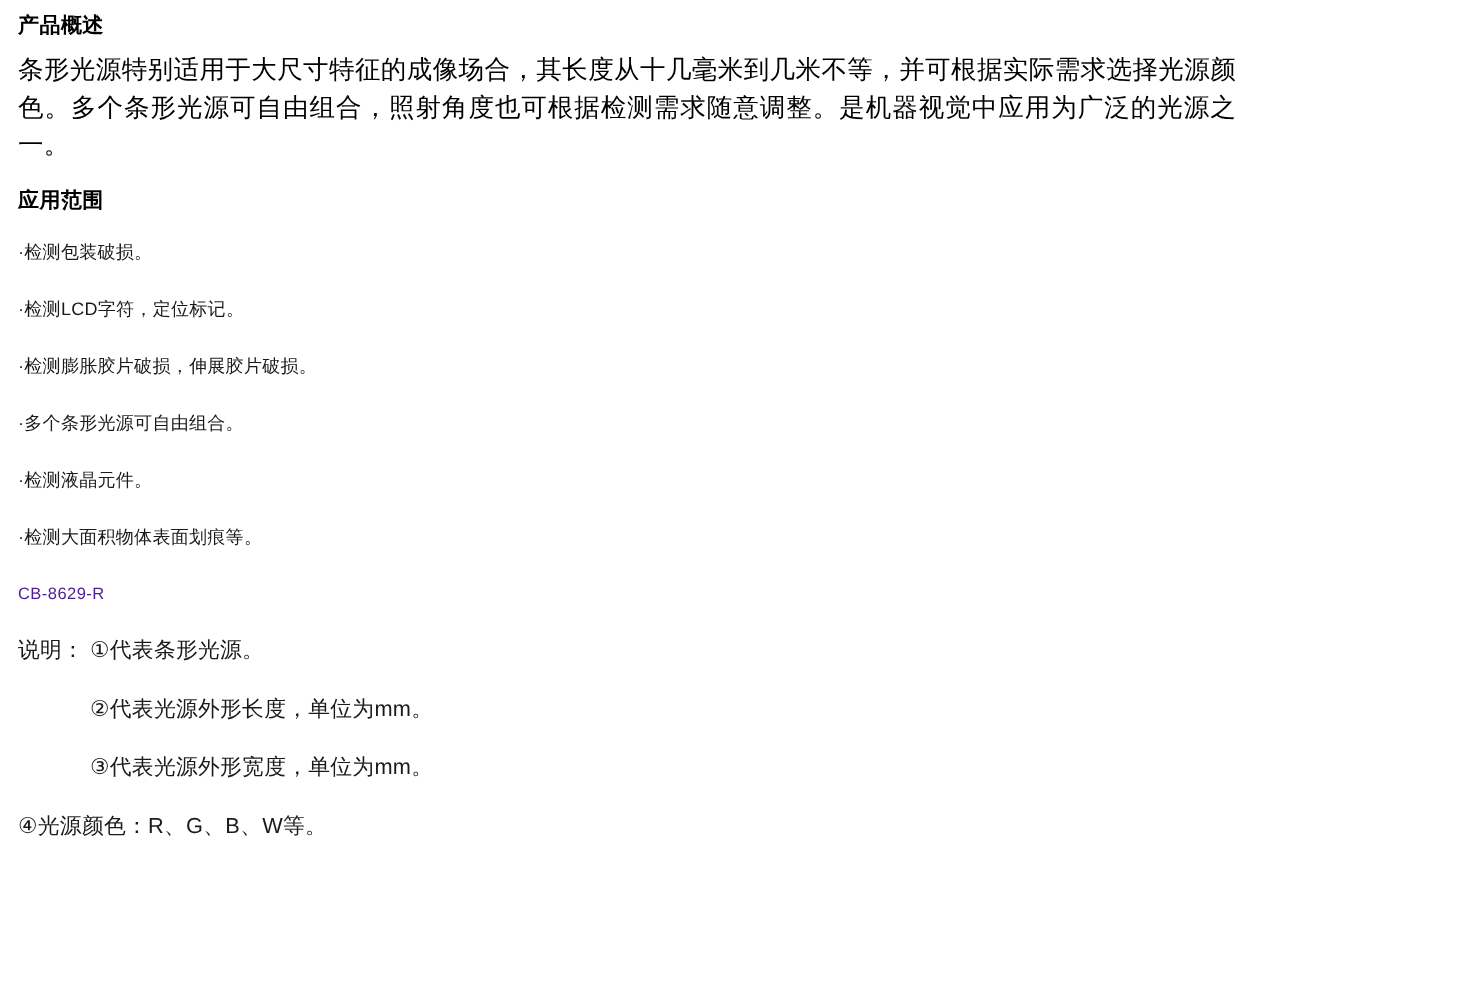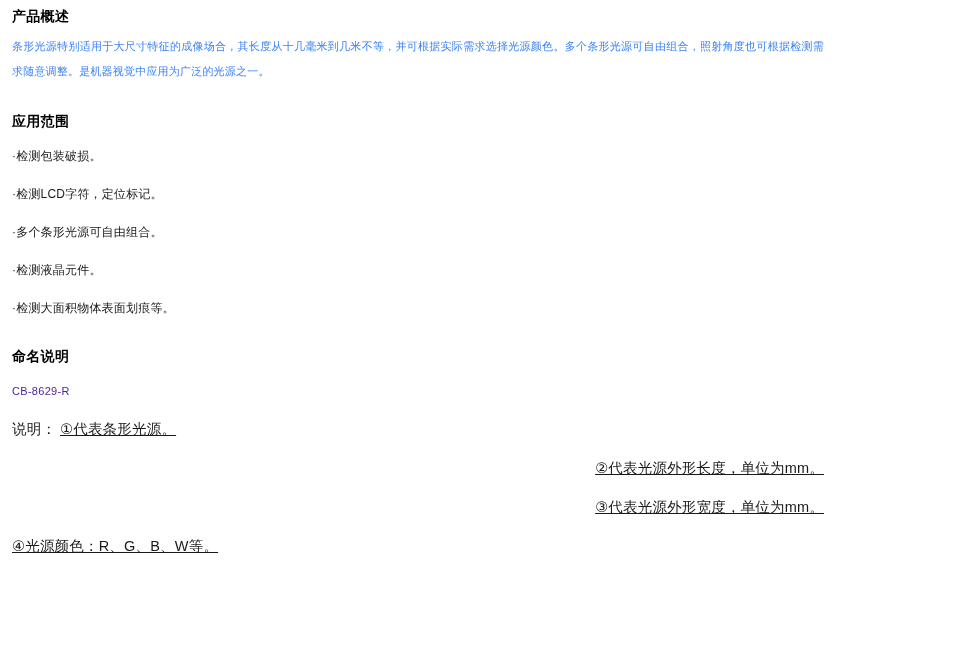--- a/index.html
+++ b/index.html
@@ -21,27 +21,27 @@
   }
   .heading {
     font-size: 14px;
     font-weight: bold;
     color: #000000;
     line-height: 20px;
     margin: 0 0 8px 0;
     letter-spacing: 0.3px;
   }
   .heading.spaced {
-    margin-top: 27px;
+    margin-top: 14px;
     margin-bottom: 14px;
   }
   .para {
-    font-size: 11px;
+    font-size: 17px;
     line-height: 25px;
-    color: #3b82f6;
+    color: #000000;
     margin: 0 0 10px 0;
     text-align: justify;
     letter-spacing: 0.2px;
   }
   .bullet {
     font-size: 12px;
     line-height: 22px;
     color: #1a1a1a;
     margin: 0 0 16px 0;
     letter-spacing: 0.2px;
@@ -63,52 +63,50 @@
   .marker-line .m-gap {
     display: inline-block;
     width: 10px;
   }
   .note-row {
     font-size: 14.5px;
     line-height: 22px;
     color: #1a1a1a;
     margin: 0 0 17px 0;
     letter-spacing: 0.2px;
-    text-decoration: underline;
   }
   .note-label {
     display: inline-block;
     min-width: 48px;
   }
   .note-indent {
     padding-left: 48px;
-    text-align: right;
   }
   .note-row.flush {
     padding-left: 0;
   }
 </style>
 </head>
 <body>
 
 <div class="page">
 
   <h2 class="heading">产品概述</h2>
 
   <p class="para">条形光源特别适用于大尺寸特征的成像场合，其长度从十几毫米到几米不等，并可根据实际需求选择光源颜色。多个条形光源可自由组合，照射角度也可根据检测需求随意调整。是机器视觉中应用为广泛的光源之一。</p>
 
   <h2 class="heading spaced">应用范围</h2>
 
   <p class="bullet">·检测包装破损。</p>
   <p class="bullet">·检测LCD字符，定位标记。</p>
+  <p class="bullet">·检测膨胀胶片破损，伸展胶片破损。</p>
   <p class="bullet">·多个条形光源可自由组合。</p>
   <p class="bullet">·检测液晶元件。</p>
   <p class="bullet">·检测大面积物体表面划痕等。</p>
 
-  <h2 class="heading spaced">命名说明</h2>
 
   <p class="code-line">CB-8629-R</p>
 
 
   <p class="note-row">
     <span class="note-label">说明：</span><span>①代表条形光源。</span>
   </p>
 
   <p class="note-row note-indent">
     <span>②代表光源外形长度，单位为mm。</span>

